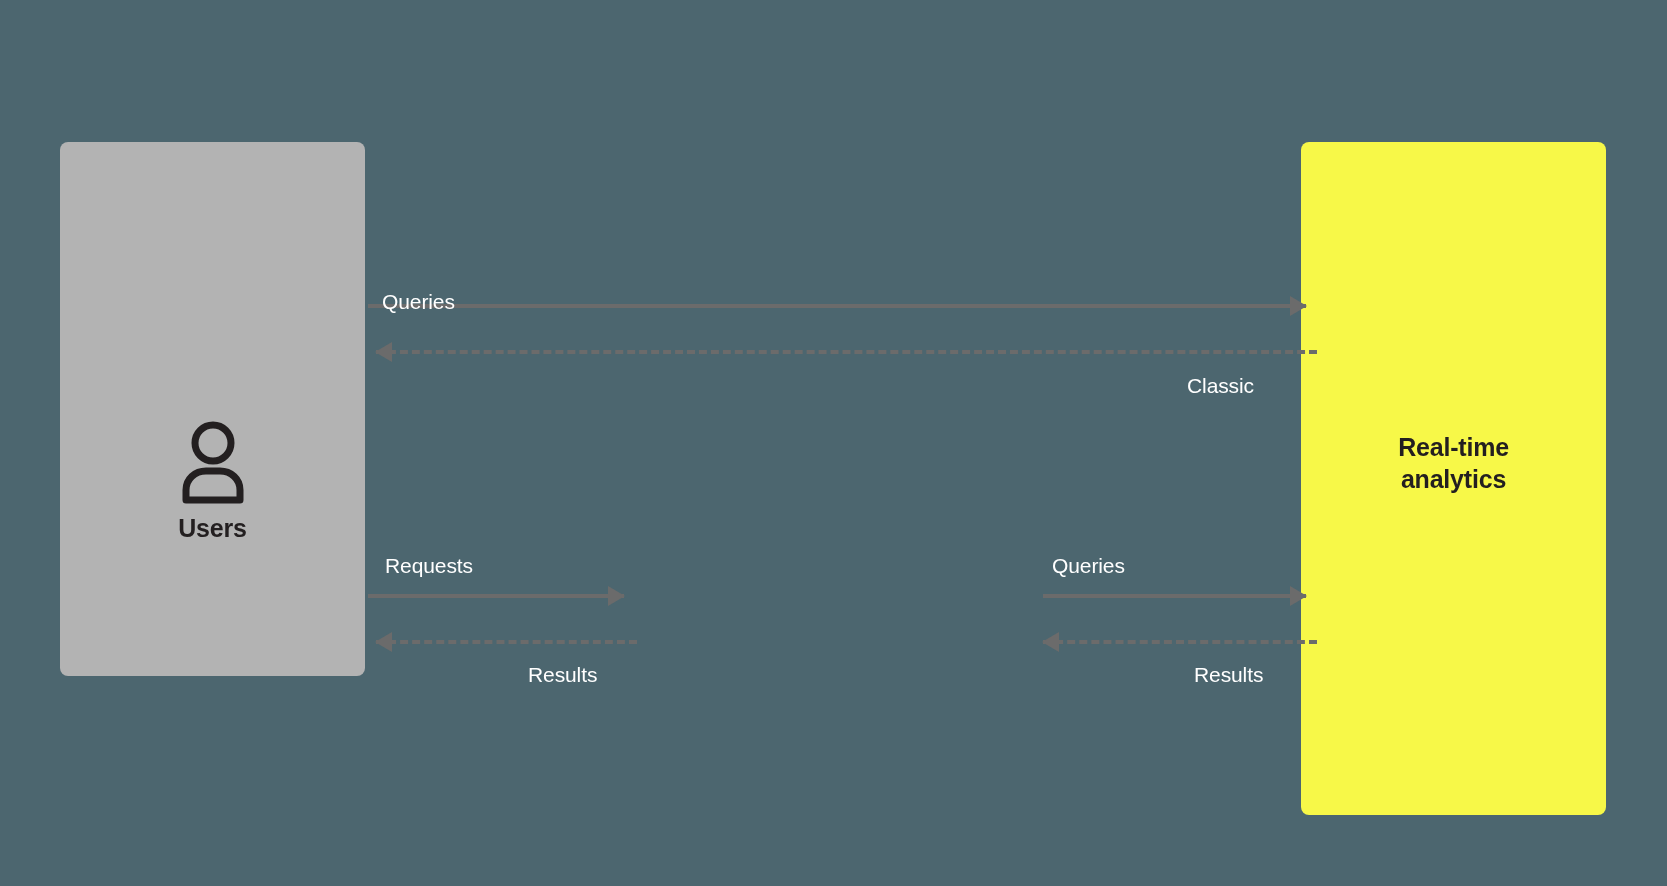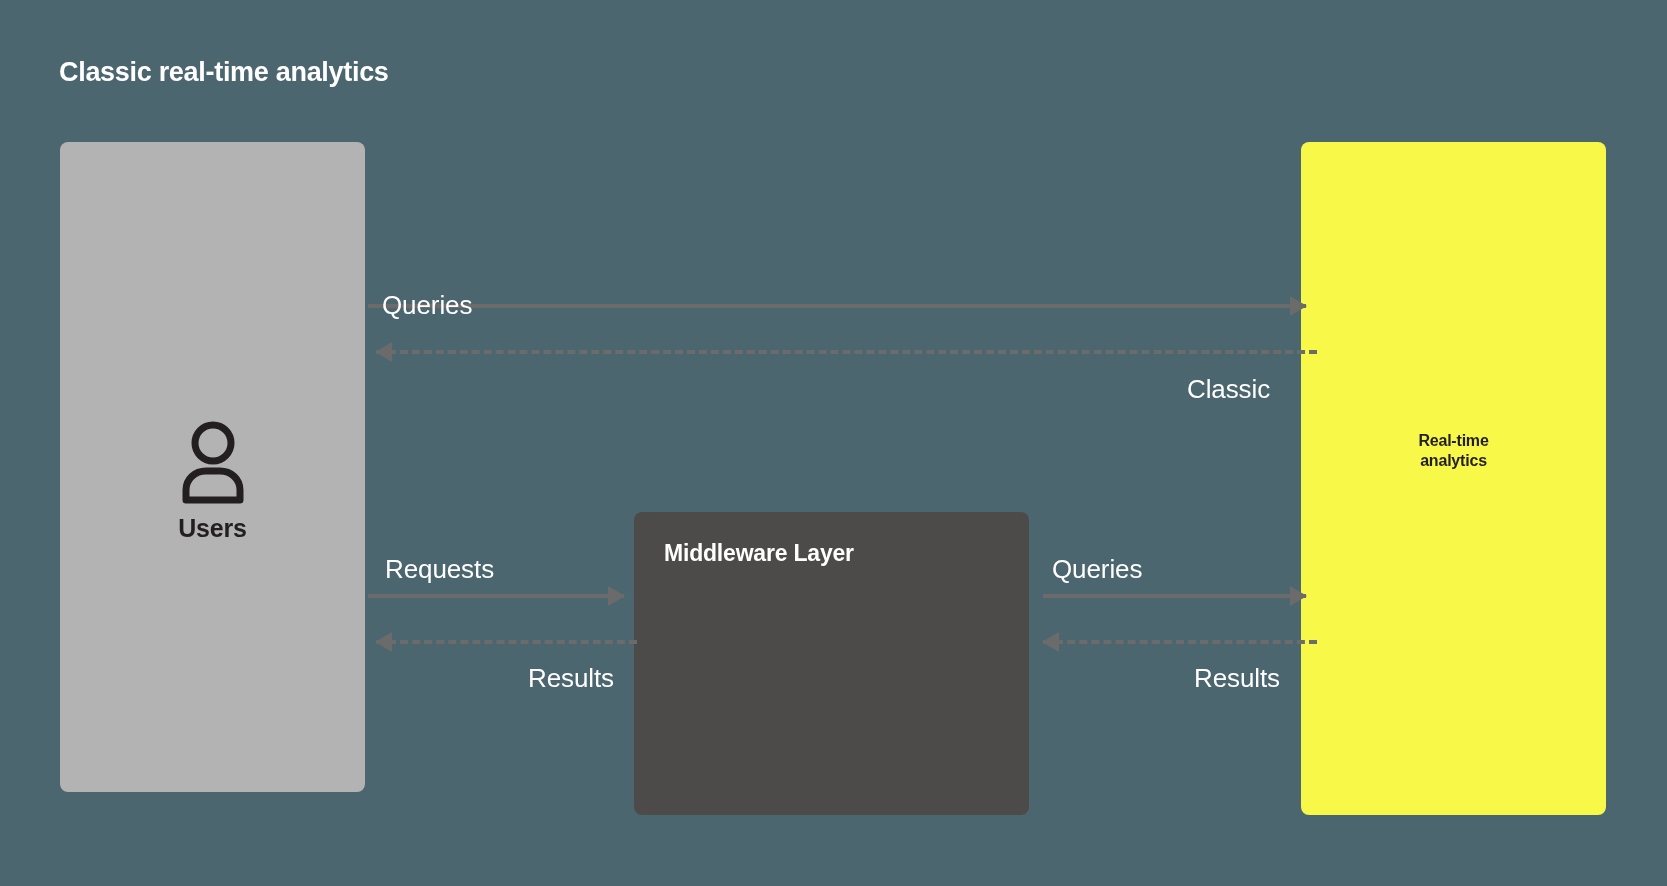--- a/index.html
+++ b/index.html
@@ -32,21 +32,21 @@
   .node {
     position: absolute;
     border-radius: 8px;
     box-sizing: border-box;
   }
 
   #users-node {
     left: 60px;
     top: 142px;
     width: 305px;
-    height: 650px;
+    height: 534px;
     background: #b3b3b3;
   }
   #users-inner {
     position: absolute;
     left: 0;
     right: 0;
     top: 278px;
     display: flex;
     flex-direction: column;
     align-items: center;
@@ -88,21 +88,21 @@
     width: 305px;
     height: 673px;
     background: #f7f848;
   }
   #database-label {
     position: absolute;
     left: 0;
     right: 0;
     top: 289px;
     text-align: center;
-    font-size: 16px;
+    font-size: 25px;
     font-weight: bold;
     color: #231f20;
     line-height: 1.28;
     letter-spacing: -0.2px;
   }
 
   
   .flow {
     position: absolute;
     height: 0;
@@ -137,21 +137,21 @@
   }
   .arrowhead.left {
     left: -1px;
     border-top: 10px solid transparent;
     border-bottom: 10px solid transparent;
     border-right: 17px solid #6b6b6b;
   }
 
   .flow-label {
     position: absolute;
-    font-size: 26px;
+    font-size: 21px;
     color: #ffffff;
     letter-spacing: -0.1px;
     white-space: nowrap;
   }
 
   
   #flow-queries-top     { left: 368px;  right: 361px;  top: 304px; }
   #flow-insights        { left: 376px;  right: 350px;  top: 350px; }
   #flow-requests        { left: 368px;  right: 1043px; top: 594px; }
   #flow-results-left    { left: 376px;  right: 1030px; top: 640px; }
@@ -163,35 +163,31 @@
   #label-requests       { left: 385px;  top: 554px; text-align: right; }
   #label-results-left   { left: 528px;  top: 663px; }
   #label-queries-bottom { left: 1052px; top: 554px; }
   #label-results-right  { left: 1194px; top: 663px; }
 </style>
 </head>
 <body>
 
 <div id="canvas">
 
-  <div id="page-title">Classic real-time analytics</div>
 
   <div class="node" id="users-node">
     <div id="users-inner">
       <svg id="users-icon" viewBox="0 0 74 84" aria-hidden="true">
         <circle cx="37" cy="23" r="18" fill="none" stroke="#231f20" stroke-width="7"></circle>
         <path d="M10 80 L10 70 C10 59 19 51 30 51 L44 51 C55 51 64 59 64 70 L64 80 Z" fill="none" stroke="#231f20" stroke-width="7" stroke-linejoin="round"></path>
       </svg>
       <div id="users-label">Users</div>
     </div>
   </div>
 
-  <div class="node" id="middleware-node">
-    <div id="middleware-label">Middleware Layer</div>
-  </div>
 
   <div class="node" id="database-node">
     <div id="database-label">
       <span>Real-time</span><br>
       <span>analytics</span>
     </div>
   </div>
 
   <div class="flow" id="flow-queries-top">
     <div class="line-solid"></div>

